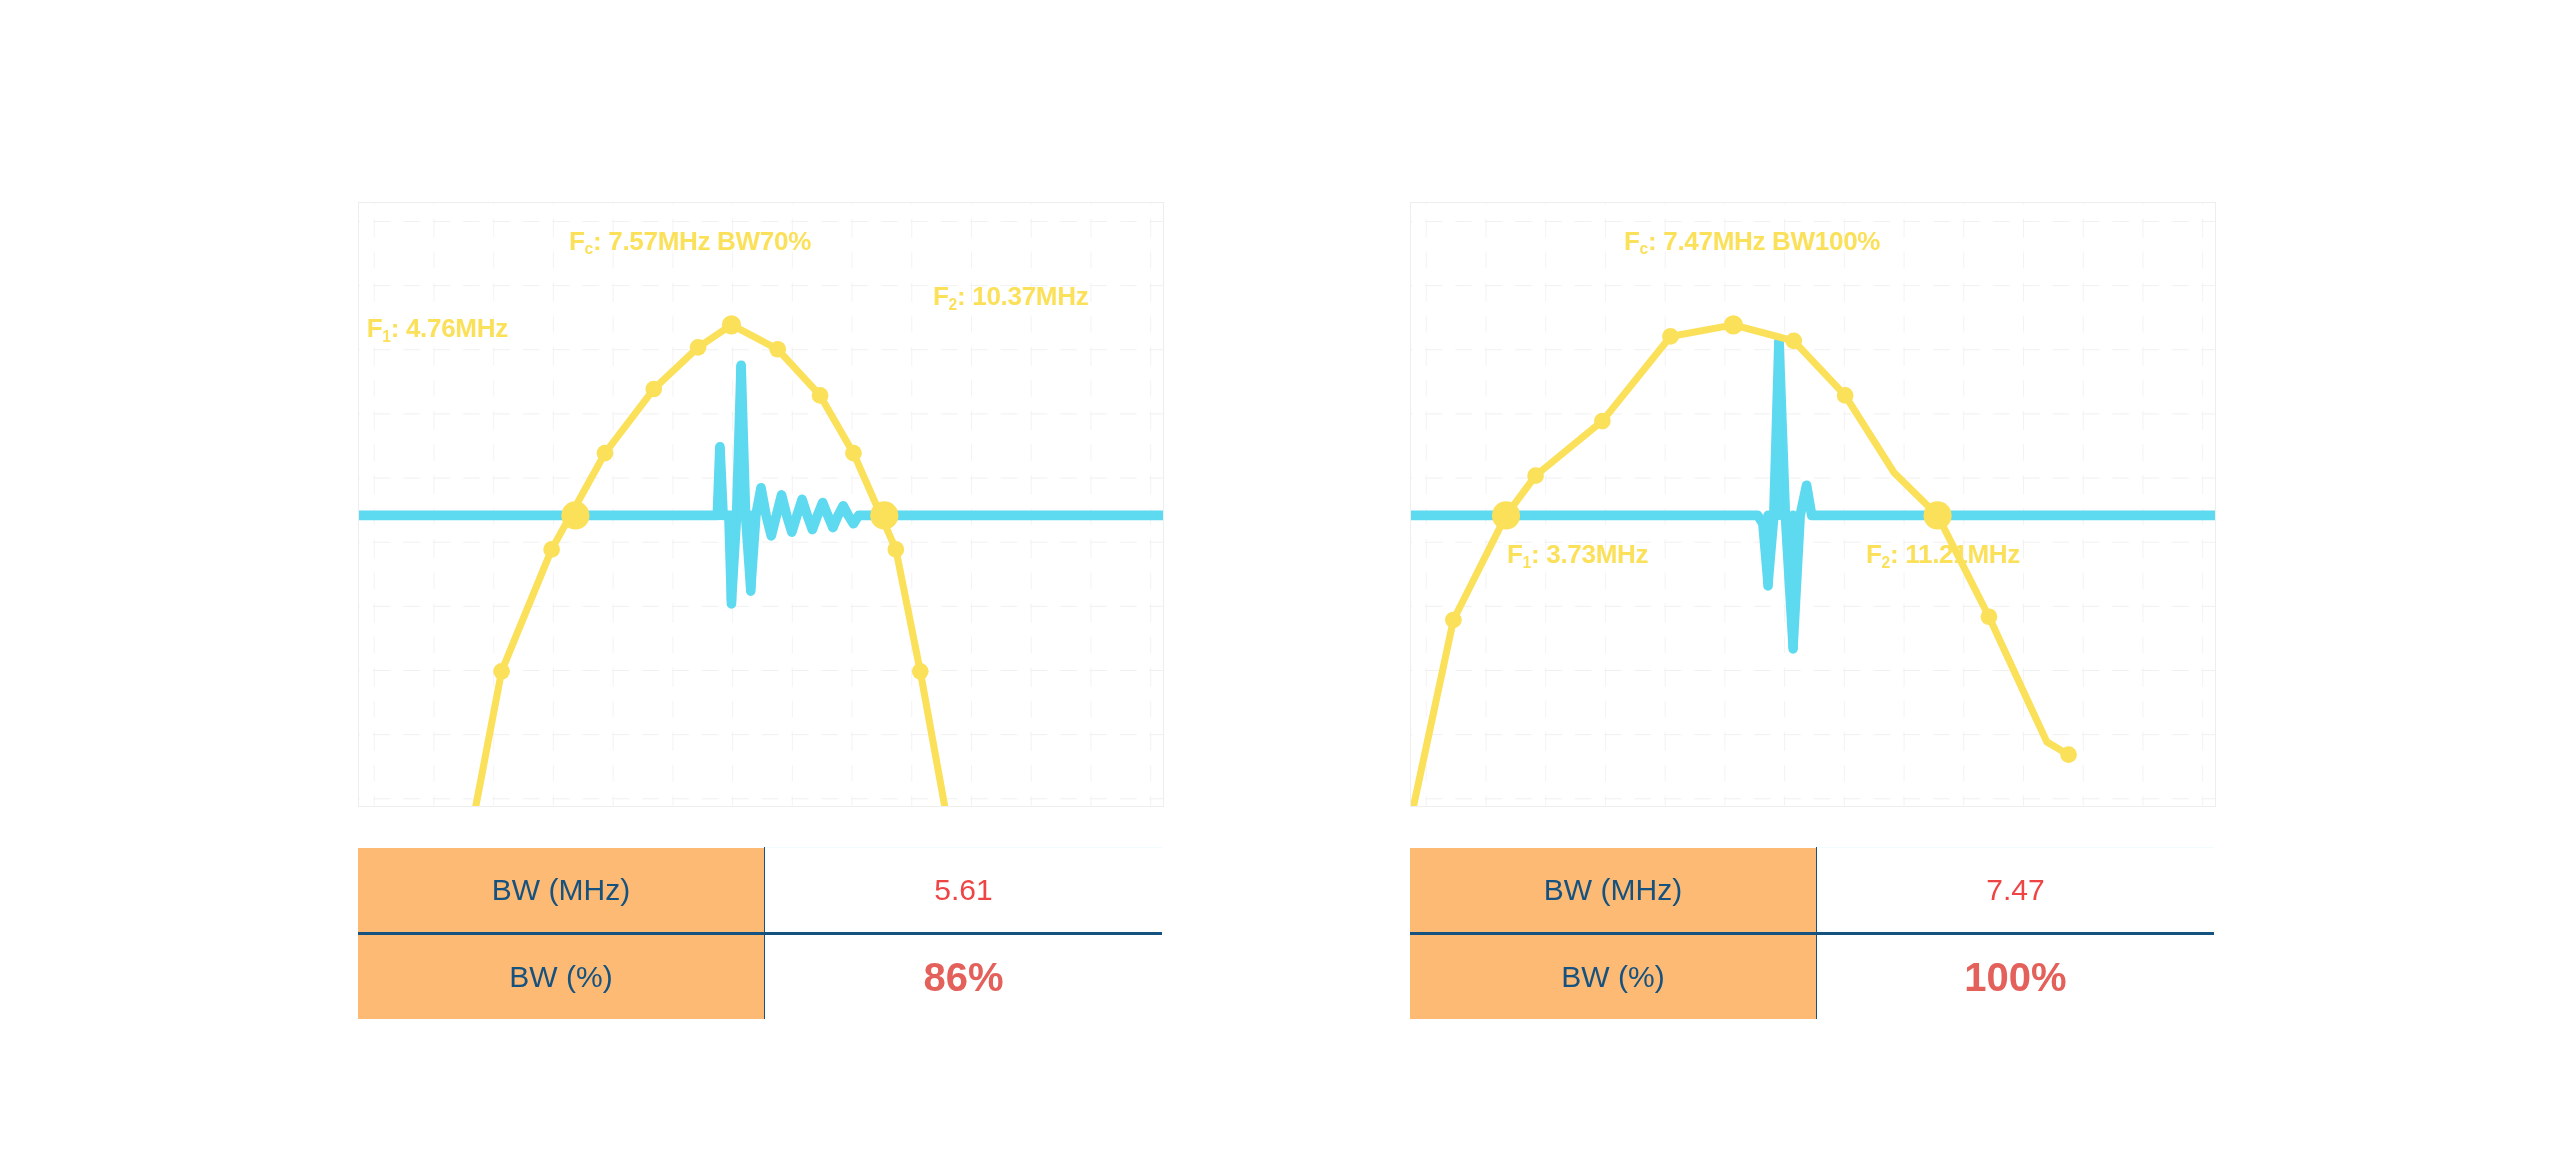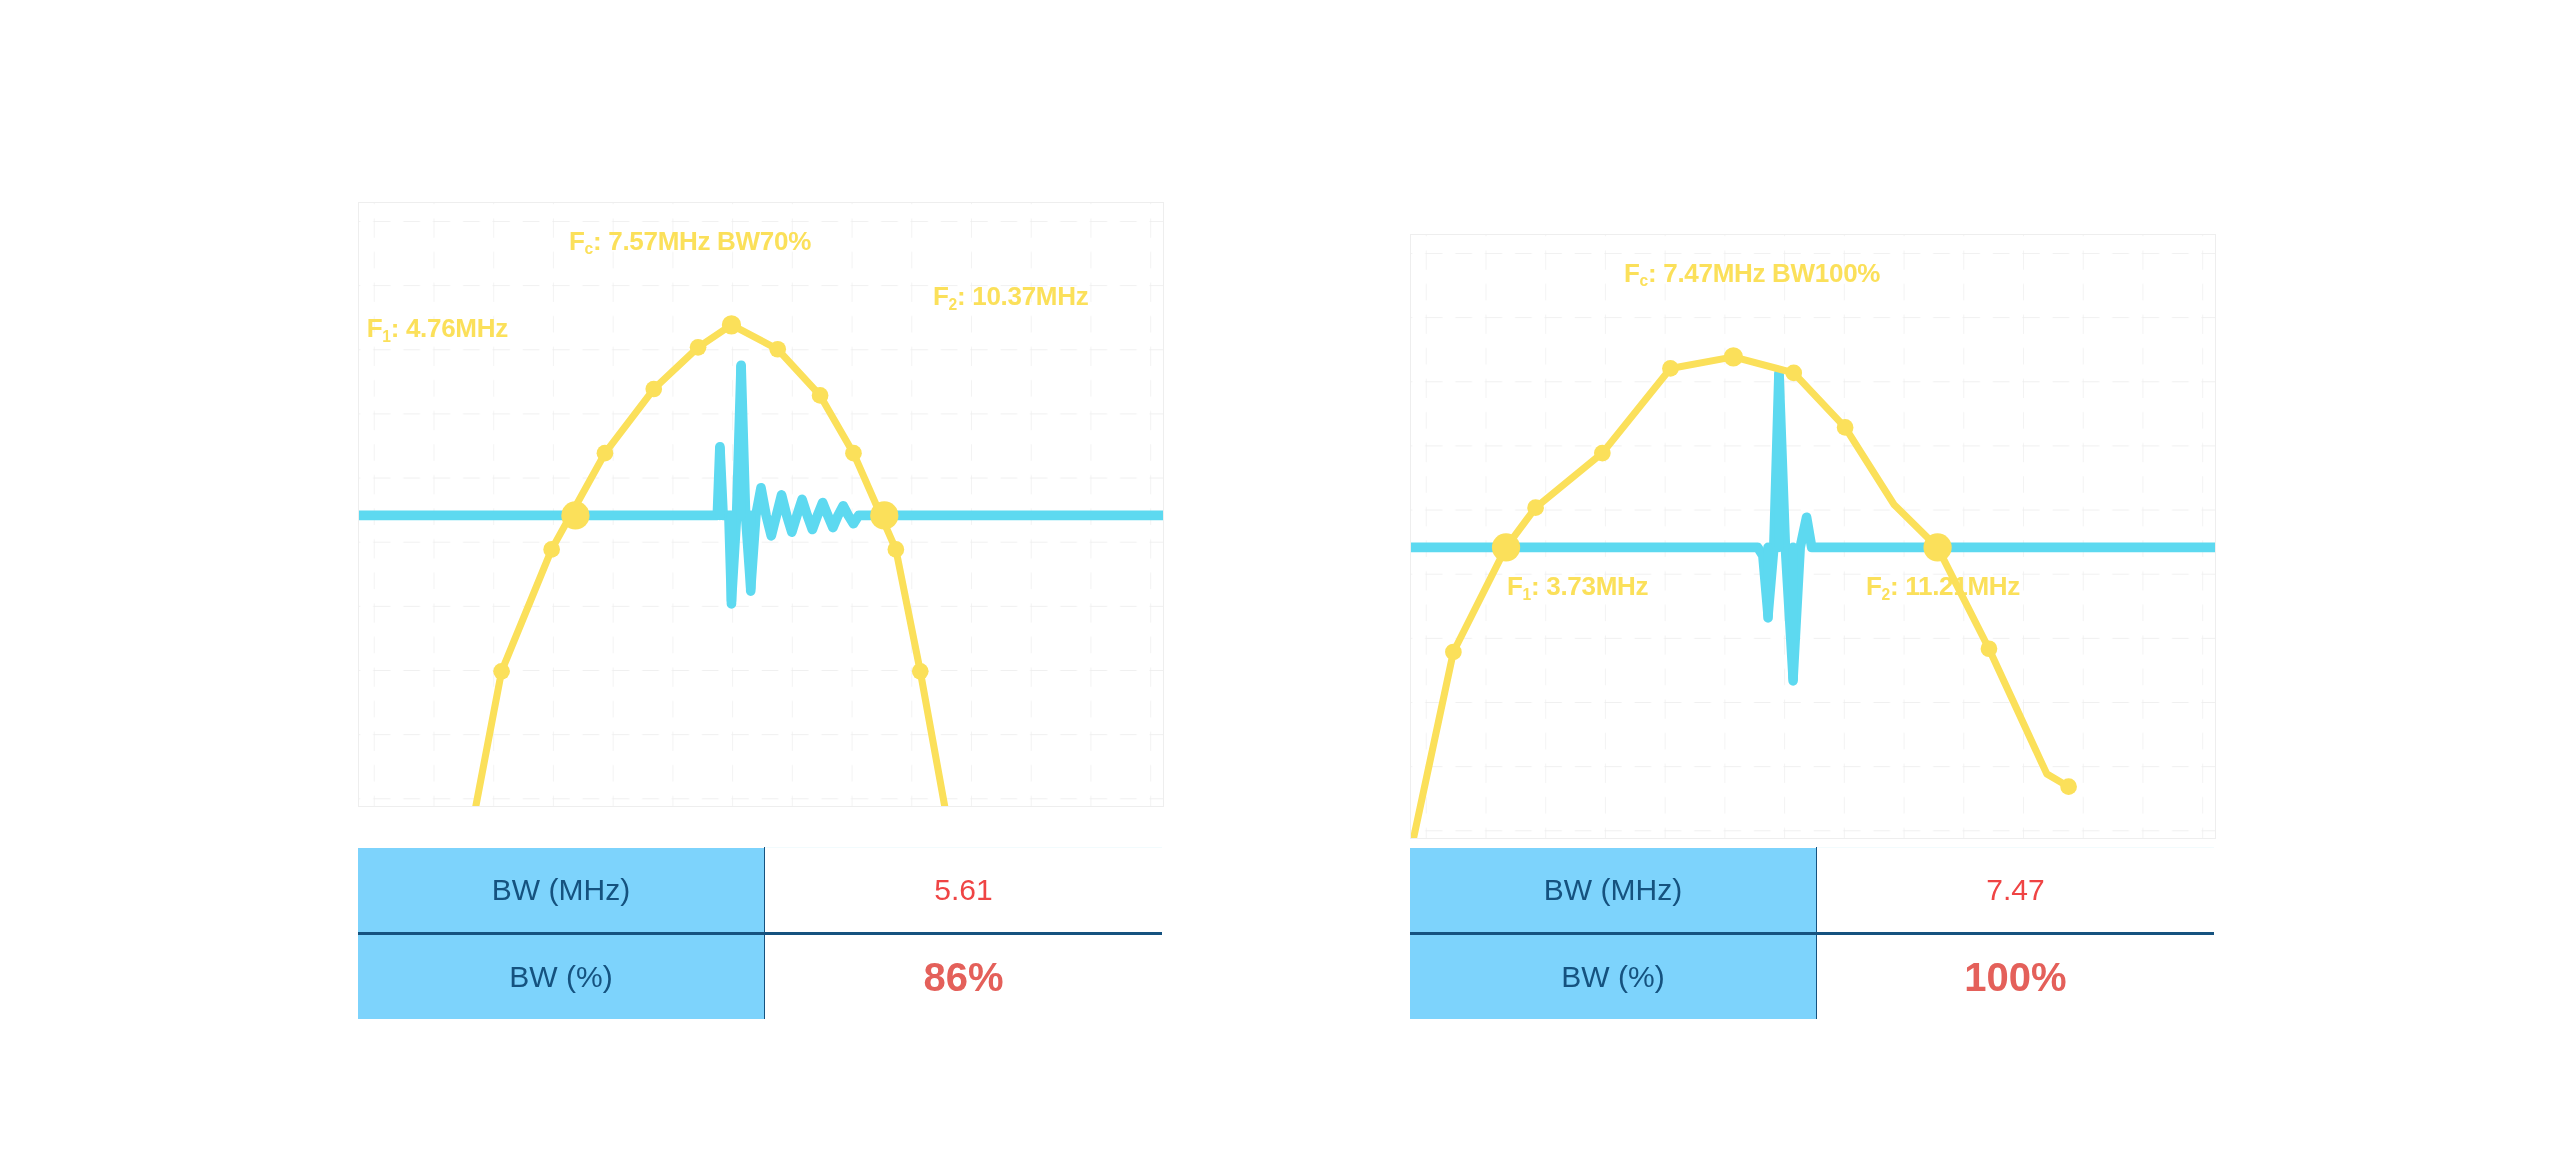--- a/index.html
+++ b/index.html
@@ -23,21 +23,21 @@
     align-items: flex-start;
   }
 
   
   .panel {
     position: absolute;
     top: 202px;
     width: 737px;
   }
   .panel--left  { left: 358px; }
-  .panel--right { left: 1410px; margin-top: 32px; }
+  .panel--right { left: 1410px; }
 
   .plot-frame {
     position: relative;
     width: 806px;
     height: 605px;
     background: #ffffff;
     border: 0.6px solid #eeeeee;
     box-sizing: border-box;
     overflow: hidden;
   }
@@ -78,21 +78,21 @@
   .bw-table--left  { left: 358px;  top: 847px; width: 804px; }
   .bw-table--right { left: 1410px; top: 847px; width: 804px; }
 
   .bw-table td {
     padding: 0;
     height: 84px;
     vertical-align: middle;
     text-align: center;
   }
   .cell-head {
-    background: #7dd3fc;
+    background: #fdba74;
     color: #15527f;
     font-size: 30px;
     font-weight: 400;
     width: 406px;
     border-right: 1.9px solid #15527f;
   }
   .cell-val {
     background: #ffffff;
     color: #ef4444;
     font-size: 30px;

